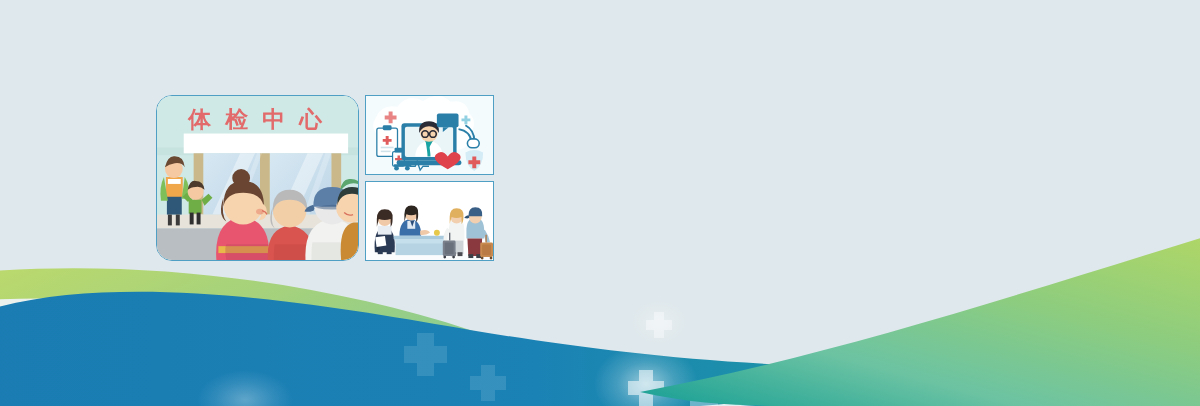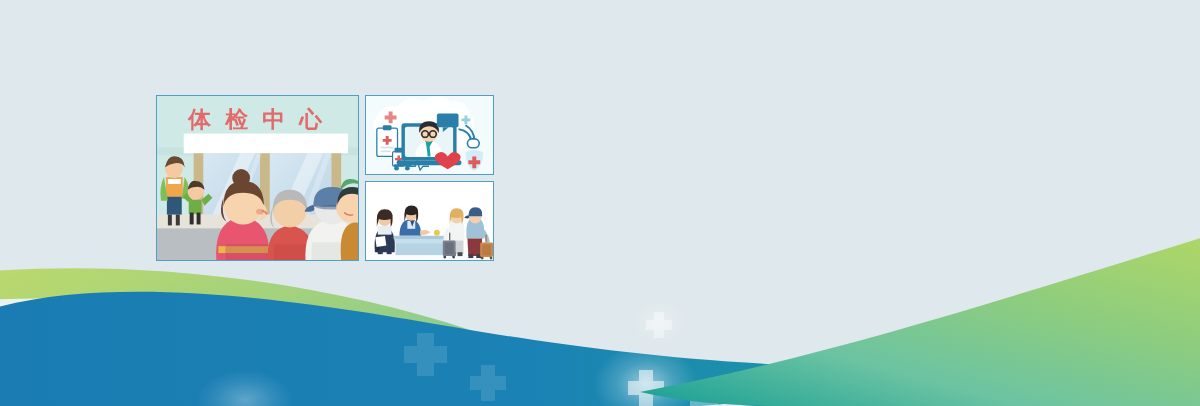--- a/index.html
+++ b/index.html
@@ -18,21 +18,21 @@
   #gallery{position:absolute;left:156px;top:95px;display:flex;align-items:flex-start;gap:6px;}
 
   .thumb{
     box-sizing:border-box;
     border:1px solid #4f9ec4;
     background:#ffffff;
     position:relative;
     overflow:hidden;
     display:block;
   }
-  #thumb-main{width:203px;height:166px;}
+  #thumb-main{width:203px;height:166px;border-radius:16px;}
   .right-col{display:flex;flex-direction:column;gap:6px;}
   #thumb-telemed{width:129px;height:80px;}
   #thumb-reception{width:129px;height:80px;}
   .thumb svg{display:block;width:100%;height:100%;}
 </style>
 </head>
 <body>
 
 <div id="stage">
 

